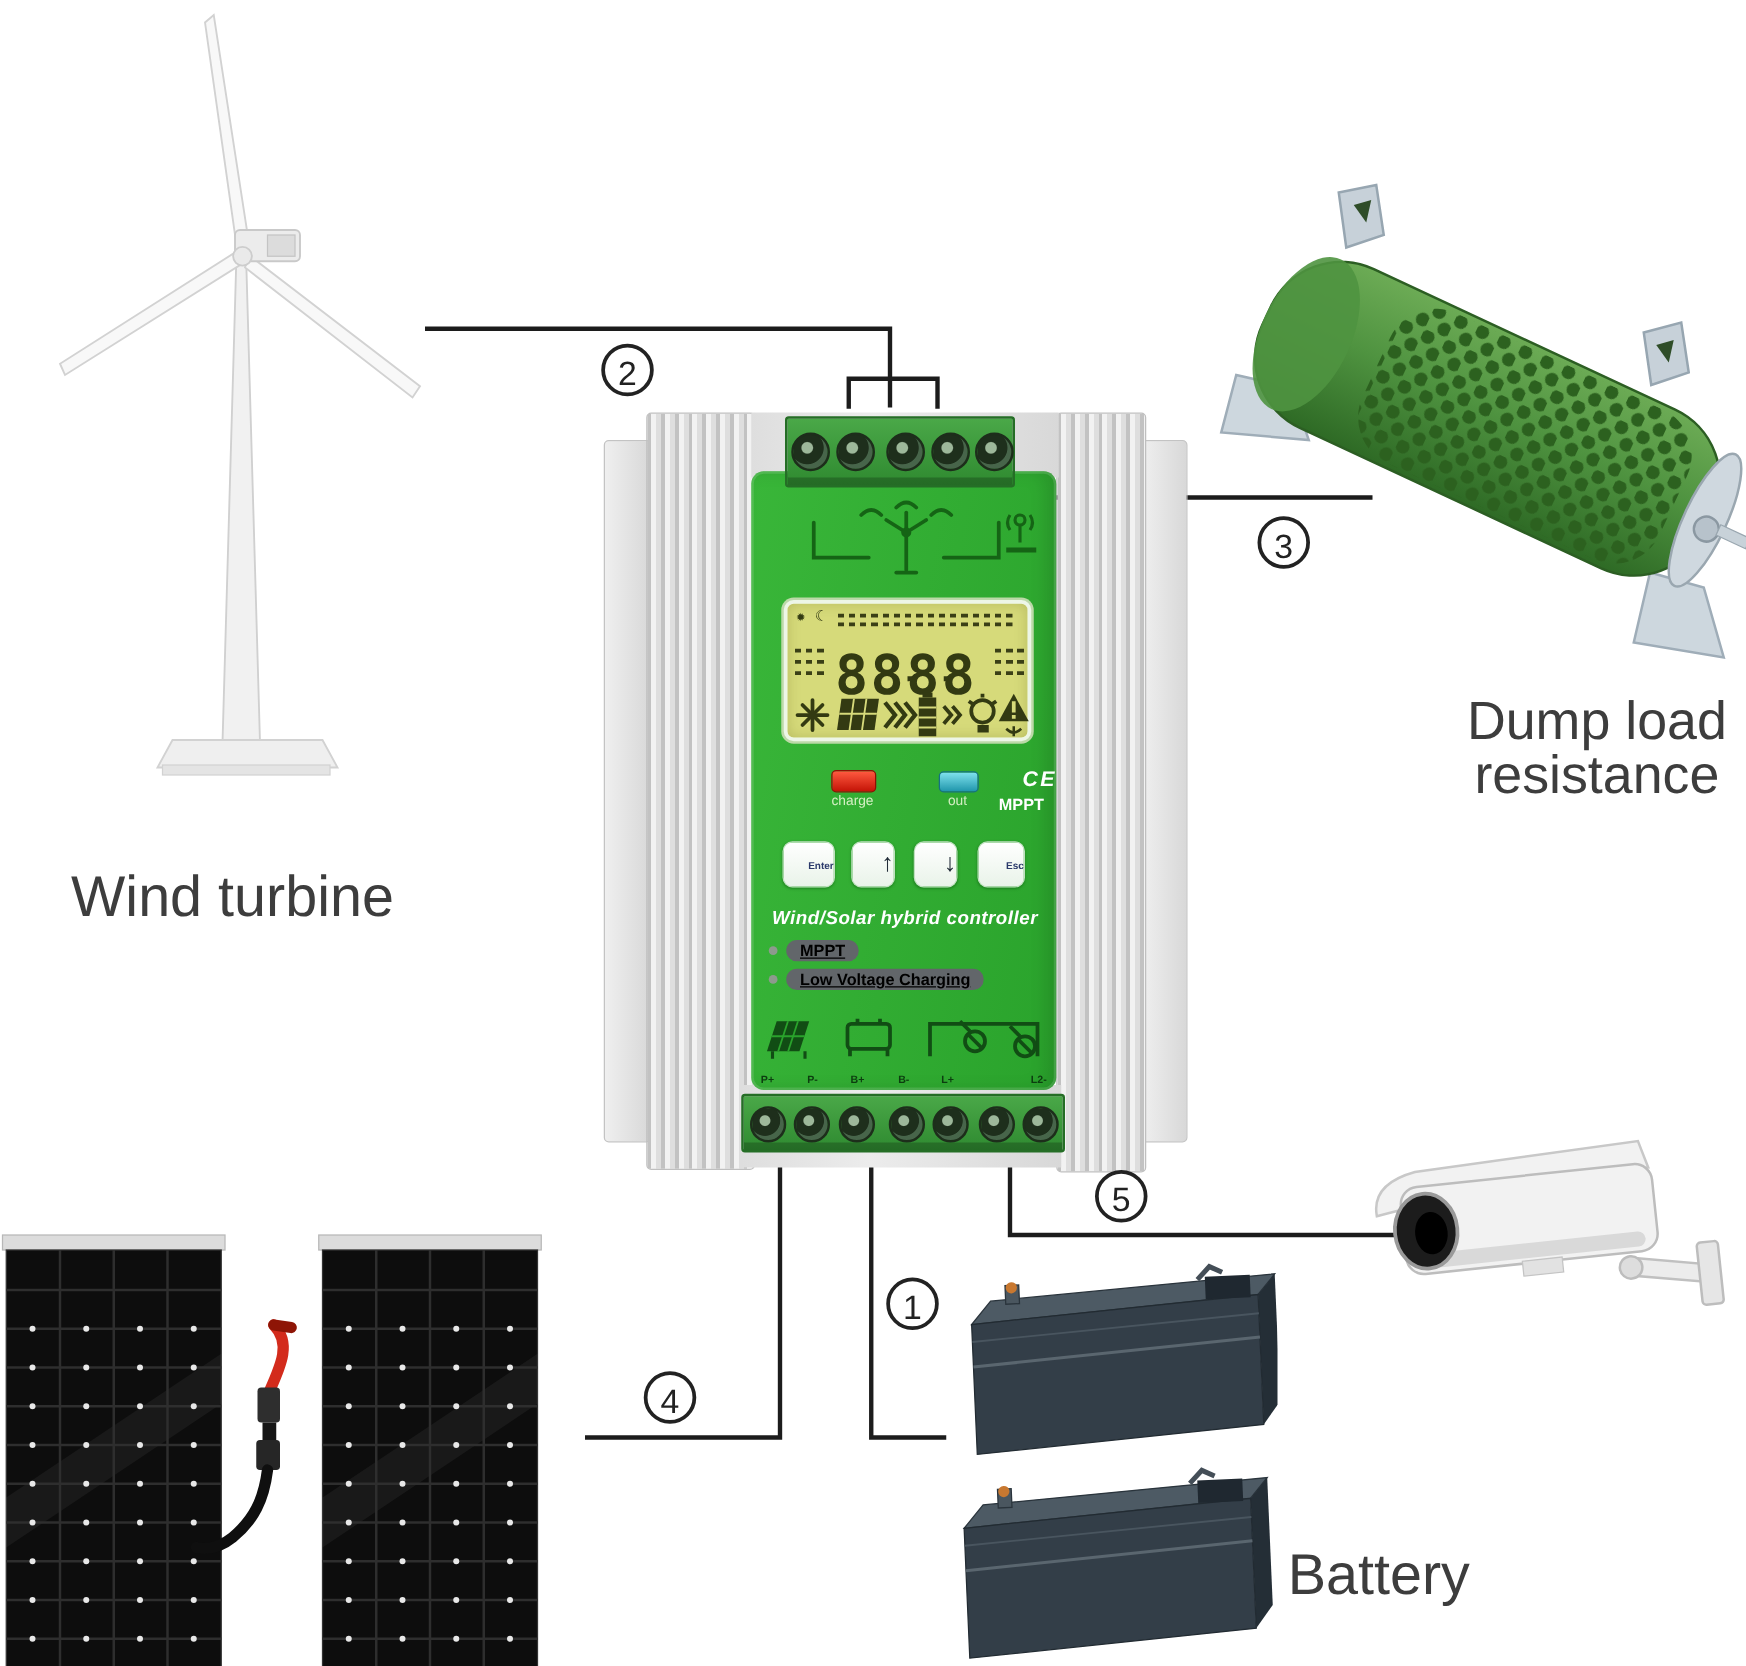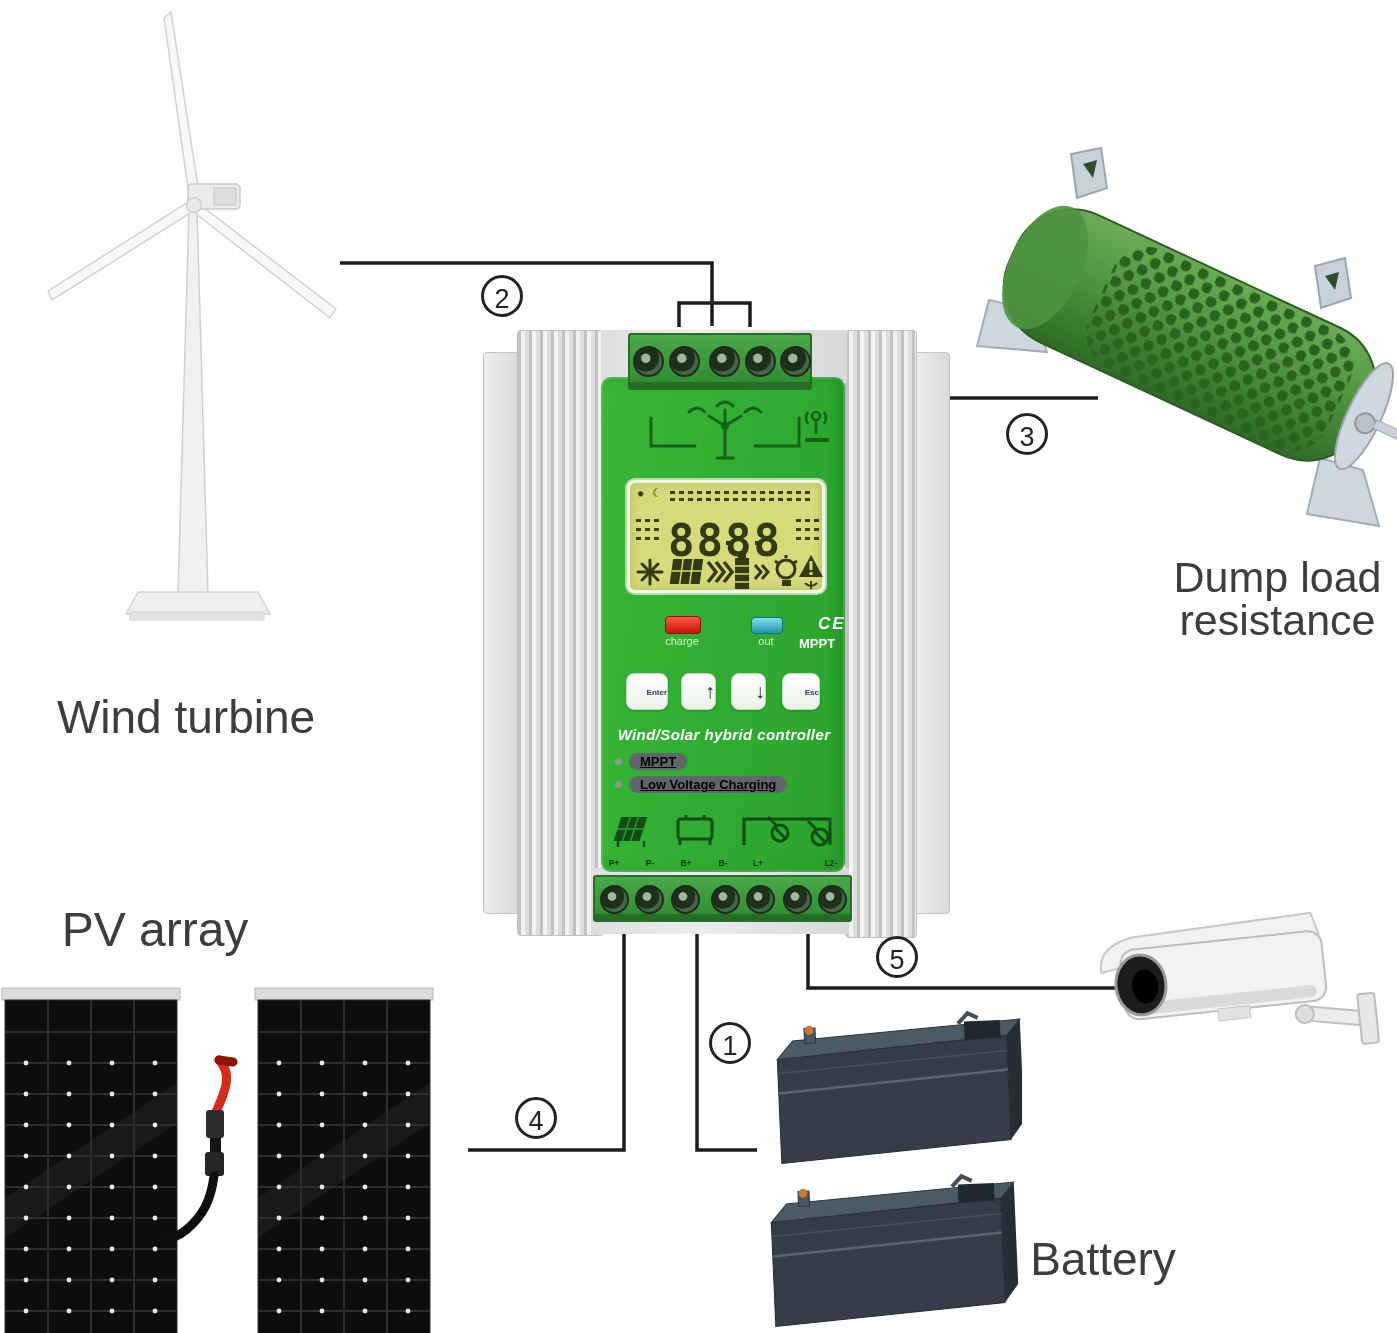--- a/index.html
+++ b/index.html
@@ -333,21 +333,20 @@
     </defs>
     <use href="#pvp" x="5" y="8"></use>
     <use href="#pvp" x="258" y="8"></use>
     <path d="M219,80 C233,94 225,112 216,132" stroke="#d32b1c" stroke-width="9" fill="none" stroke-linecap="round"></path>
     <path d="M219,80 l14,2" stroke="#8e1506" stroke-width="9" stroke-linecap="round"></path>
     <rect x="206" y="130" width="18" height="28" rx="3" fill="#2e2e2e"></rect>
     <rect x="210" y="158" width="11" height="14" fill="#151515"></rect>
     <rect x="205" y="172" width="19" height="24" rx="3" fill="#262626"></rect>
     <path d="M214,196 C211,220 203,236 186,250 C176,258 166,260 157,258" stroke="#0f0f0f" stroke-width="9" fill="none" stroke-linecap="round"></path>
   </svg>
-  <div class="lbl" style="left:40px;top:902px;width:230px;font-size:48px;">PV array</div>
 
   <svg class="comp" style="left:752px;top:1008px;" width="270" height="325" viewBox="0 0 270 325">
     <defs>
       <g id="batt">
         <polygon points="8,30 238,16 252,0 24,12" fill="#4d5a64" stroke="#2a343c" stroke-width="1"></polygon>
         <polygon points="238,16 252,0 252,102 238,120" fill="#242e36"></polygon>
         <polygon points="8,30 238,16 238,120 8,134" fill="#333e48" stroke="#222b32" stroke-width="1"></polygon>
         <line x1="8" y1="64" x2="238" y2="50" stroke="#5a666f" stroke-width="2.5"></line>
         <line x1="8" y1="44" x2="238" y2="31" stroke="#49555f" stroke-width="1.5"></line>
         <rect x="36" y="0" width="11" height="15" fill="#4a565f" stroke="#2a343c"></rect>

